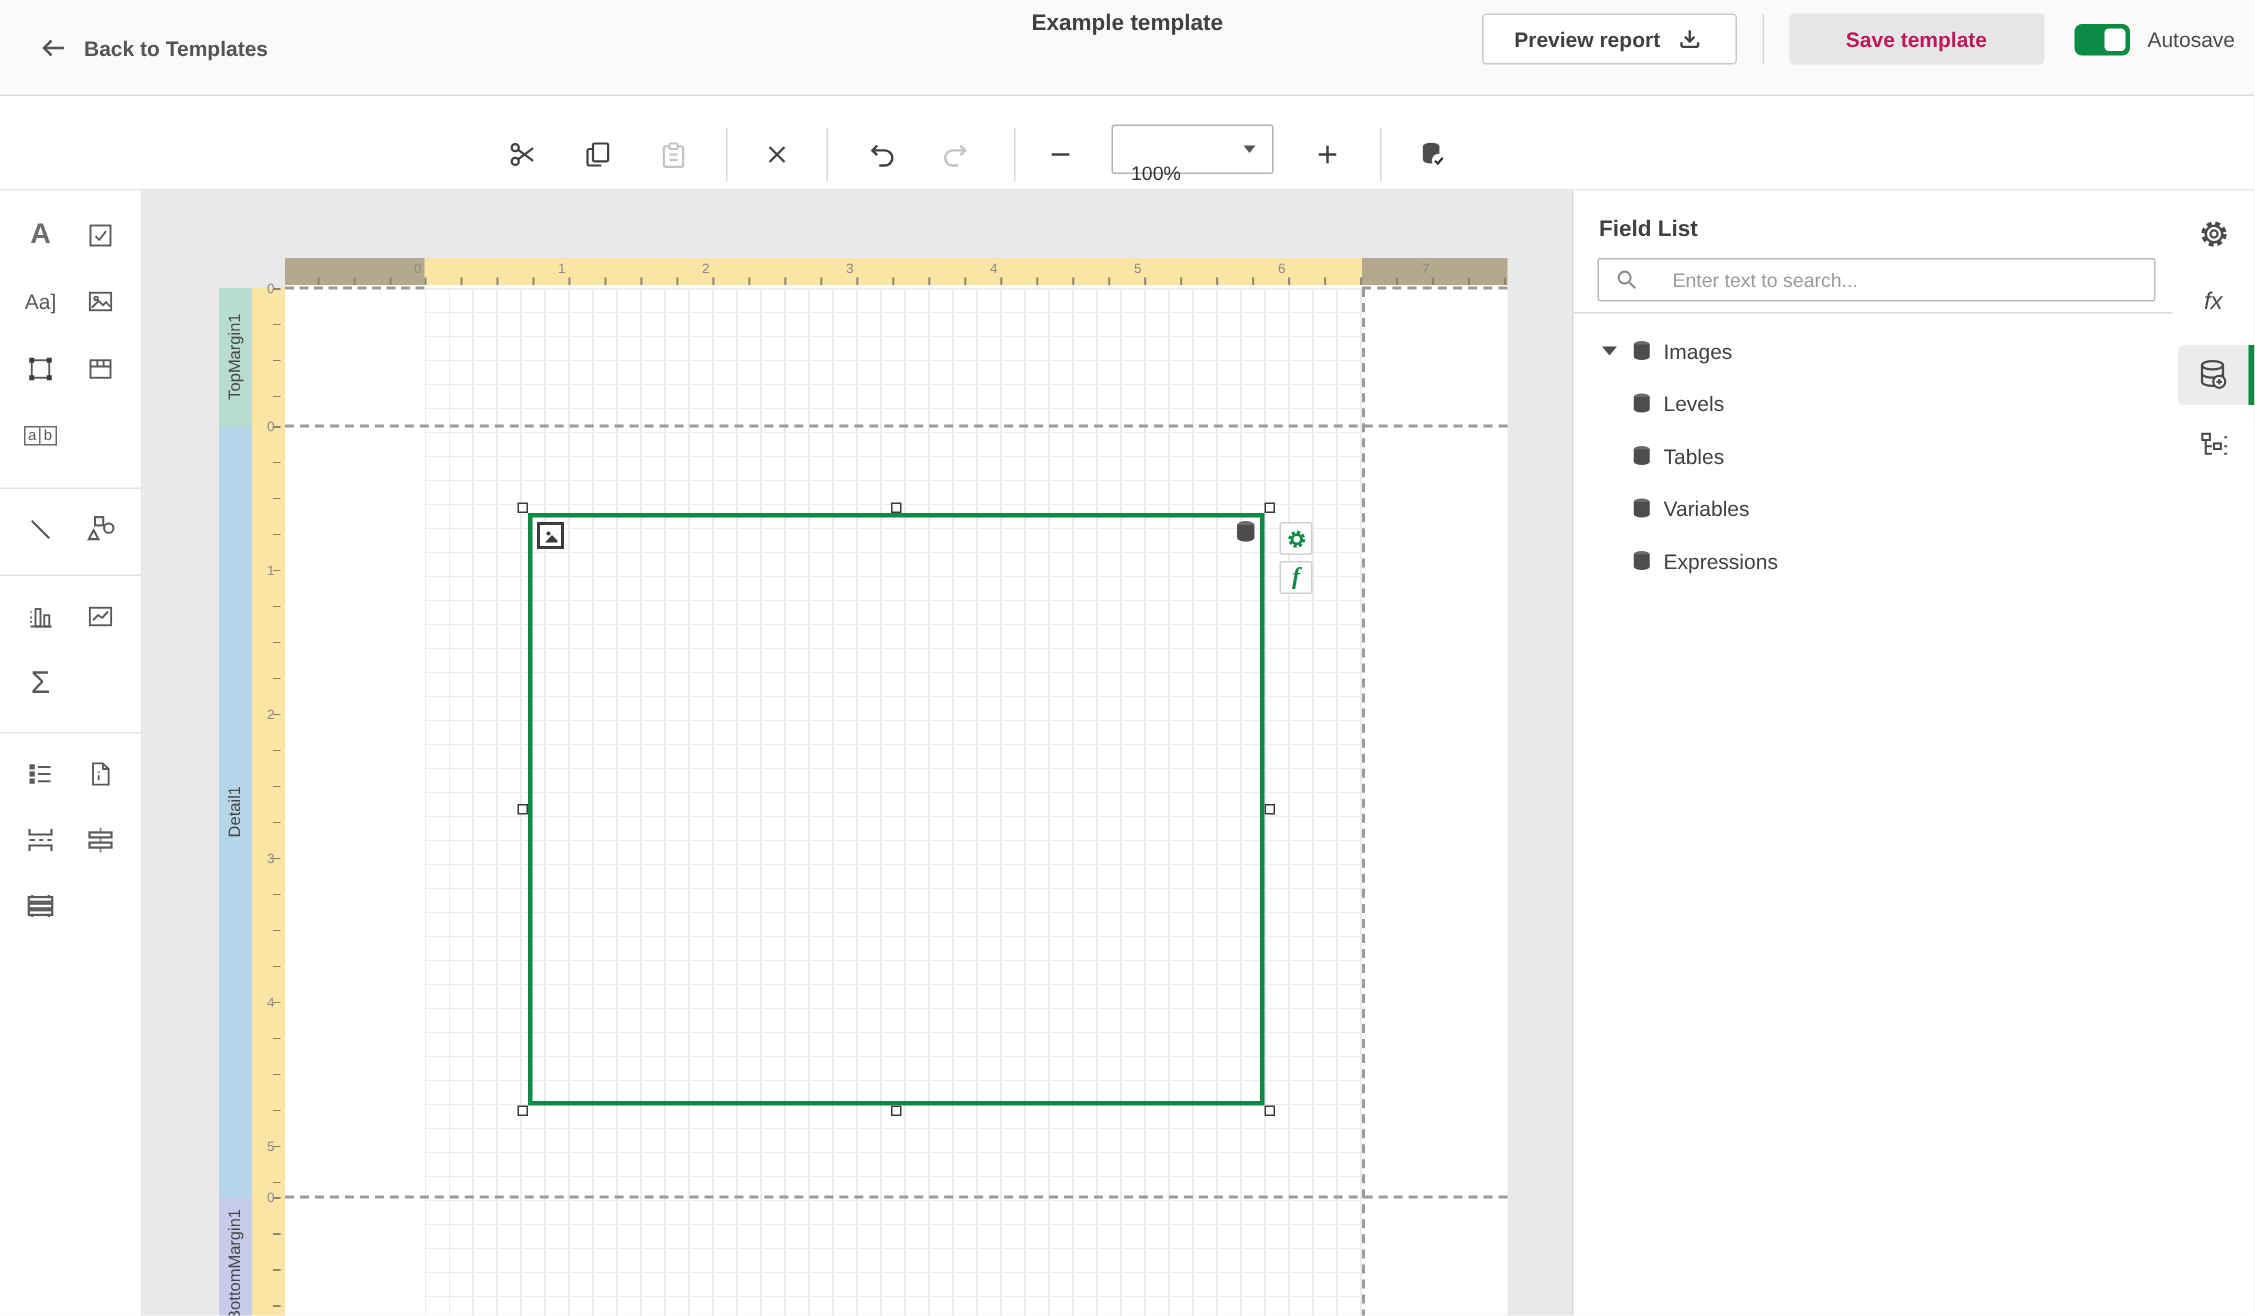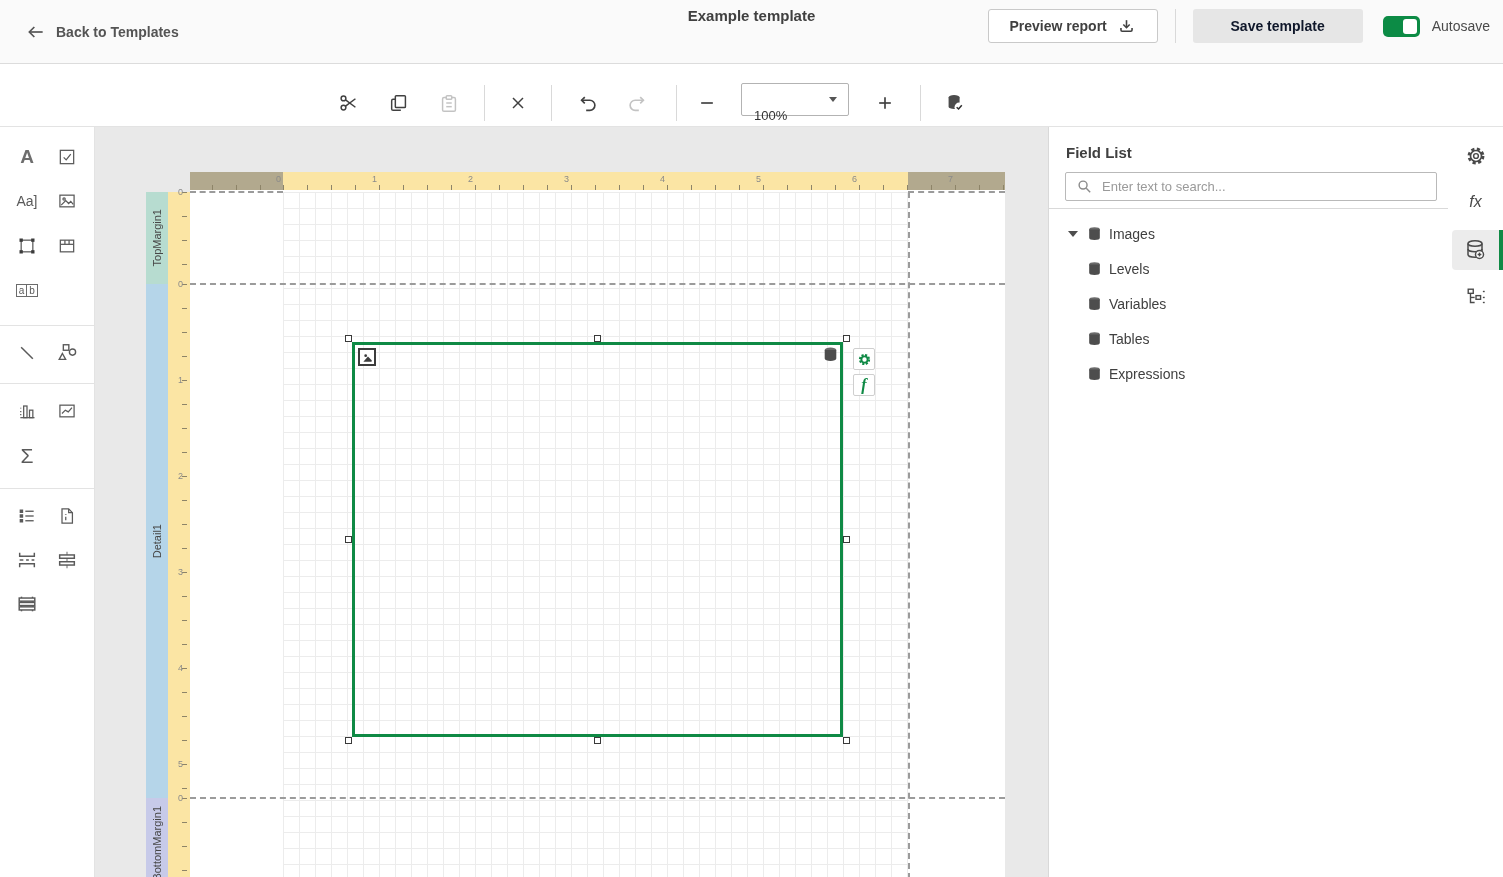--- a/index.html
+++ b/index.html
@@ -9,21 +9,21 @@
   
   .topbar { position:relative; height:64px; background:#fafafa; border-bottom:1px solid #dcdcdc; display:flex; align-items:center; }
   .back { display:flex; align-items:center; gap:10px; margin-left:26px; cursor:pointer; }
   .back span { font-size:14px; font-weight:bold; color:#545454; }
   .tb-title { position:absolute; left:0; right:0; top:7px; text-align:center; pointer-events:none; }
   .tb-title .t1 { font-size:15px; font-weight:bold; color:#404040; }
   .tb-title .t2 { font-size:12px; color:#8c8c8c; margin-top:2px; }
   .tb-right { position:absolute; right:13px; top:0; height:52px; display:flex; align-items:center; }
   .btn { height:34px; display:flex; align-items:center; justify-content:center; gap:10px; border-radius:3px; font-size:14px; font-weight:bold; }
   .btn-preview { width:170px; background:#fff; border:1px solid #c9c9c9; color:#404040; cursor:pointer; }
-  .btn-save { width:170px; background:#e6e6e6; color:#0f172a; }
+  .btn-save { width:170px; background:#e6e6e6; color:#be185d; }
   .tb-div { width:1px; height:34px; background:#d9d9d9; margin:0 17px; }
   .toggle { width:37px; height:21px; background:#0c8b45; border-radius:5px; position:relative; margin:0 12px 0 20px; cursor:pointer; }
   .toggle .knob { position:absolute; right:3px; top:3px; width:14px; height:15px; background:#fff; border-radius:3px; }
   .autosave { font-size:14px; color:#4a4a4a; }
 
   
   .toolbar { position:relative; height:63px; background:#fff; border-bottom:1px solid #e3e3e3; }
   .tool-btn { position:absolute; width:40px; height:40px; top:19px; display:flex; align-items:center; justify-content:center; cursor:pointer; }
   .tool-sep { position:absolute; top:21px; width:1px; height:36px; background:#d9d9d9; }
   .zoom-box { position:absolute; left:741px; top:19px; width:108px; height:33px; border:1px solid #b3b3b3; border-radius:2px; background:#fff; display:flex; align-items:center; cursor:pointer; }
@@ -70,21 +70,21 @@
   .hnd { position:absolute; width:7px; height:7px; background:#fff; border:1px solid #3a3a3a; }
   .img-chip { position:absolute; left:3px; top:3px; width:18px; height:18px; border:2px solid #3c3c3c; background:#fff; display:flex; align-items:center; justify-content:center; }
   .db-chip { position:absolute; right:3px; top:2px; }
   .float-btn { position:absolute; width:22px; height:22px; background:#fff; border:1px solid #cfcfcf; border-radius:2px; display:flex; align-items:center; justify-content:center; cursor:pointer; }
   .f-glyph { font-family:"Liberation Serif", serif; font-style:italic; font-weight:bold; font-size:16px; color:#0f8a45; }
 
   
   .panel { position:relative; width:400px; background:#fff; border-left:1px solid #d9d9d9; flex:none; }
   .panel-title { position:absolute; left:17px; top:17px; font-size:15px; font-weight:bold; color:#404040; }
   .search-wrap { position:absolute; left:16px; top:45px; width:372px; height:29px; }
-  .search-wrap input { width:100%; height:100%; border:1px solid #b9b9b9; border-radius:2px; padding:0 8px 0 36px; font-size:13px; color:#404040; font-family:inherit; }
+  .search-wrap input { width:100%; height:100%; border:1px solid #b9b9b9; border-radius:2px; padding:0 8px 0 49px; font-size:13px; color:#404040; font-family:inherit; }
   .search-wrap input::placeholder { color:#9a9a9a; }
   .search-ic { position:absolute; left:11px; top:6px; }
   .panel-div { position:absolute; left:0; top:81px; width:100%; height:1px; background:#d9d9d9; }
   .tree { position:absolute; left:0; top:93px; width:100%; display:flex; flex-direction:column; gap:7px; }
   .trow { position:relative; height:28px; display:flex; align-items:center; cursor:pointer; font-size:14px; color:#404040; }
   .trow .dbic { position:absolute; left:39px; top:7px; }
   .trow .lbl { position:absolute; left:60px; }
   .trow .caret { position:absolute; left:19px; top:11px; width:0; height:0; border-left:5px solid transparent; border-right:5px solid transparent; border-top:6px solid #4d4d4d; }
   .trow-sel { position:relative; height:28px; margin:0 4px; background:#d9d9d9; display:flex; align-items:center; cursor:pointer; font-size:14px; color:#333; }
   .trow-sel .fid { position:absolute; left:52px; font-size:13px; font-weight:bold; letter-spacing:-0.5px; }
@@ -426,28 +426,28 @@
             <ellipse cx="6.5" cy="2.8" rx="5.7" ry="2.4" fill="#6a6a6a"></ellipse>
             <path d="M0.8 2.8 v8.8 a5.7 2.4 0 0 0 11.4 0 V2.8" fill="#4d4d4d"></path>
           </svg>
         <span class="lbl">Levels</span>
       </div>
       <div class="trow">
         <svg class="dbic" width="13" height="14" viewBox="0 0 13 15">
             <ellipse cx="6.5" cy="2.8" rx="5.7" ry="2.4" fill="#6a6a6a"></ellipse>
             <path d="M0.8 2.8 v8.8 a5.7 2.4 0 0 0 11.4 0 V2.8" fill="#4d4d4d"></path>
           </svg>
-        <span class="lbl">Variables</span>
+        <span class="lbl">Tables</span>
       </div>
       <div class="trow">
         <svg class="dbic" width="13" height="14" viewBox="0 0 13 15">
             <ellipse cx="6.5" cy="2.8" rx="5.7" ry="2.4" fill="#6a6a6a"></ellipse>
             <path d="M0.8 2.8 v8.8 a5.7 2.4 0 0 0 11.4 0 V2.8" fill="#4d4d4d"></path>
           </svg>
-        <span class="lbl">Tables</span>
+        <span class="lbl">Variables</span>
       </div>
       <div class="trow">
         <svg class="dbic" width="13" height="14" viewBox="0 0 13 15">
             <ellipse cx="6.5" cy="2.8" rx="5.7" ry="2.4" fill="#6a6a6a"></ellipse>
             <path d="M0.8 2.8 v8.8 a5.7 2.4 0 0 0 11.4 0 V2.8" fill="#4d4d4d"></path>
           </svg>
         <span class="lbl">Expressions</span>
       </div>
     </div>
   </div>

